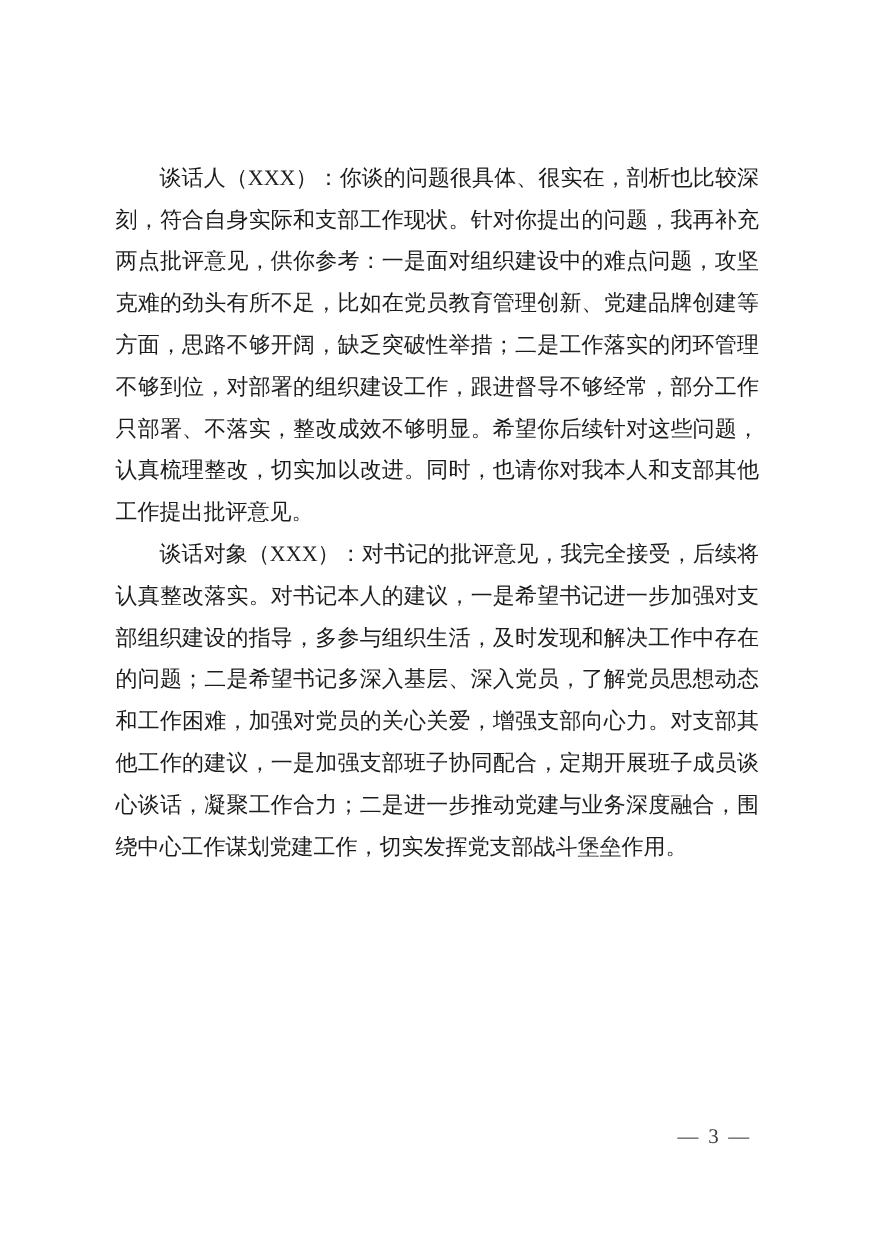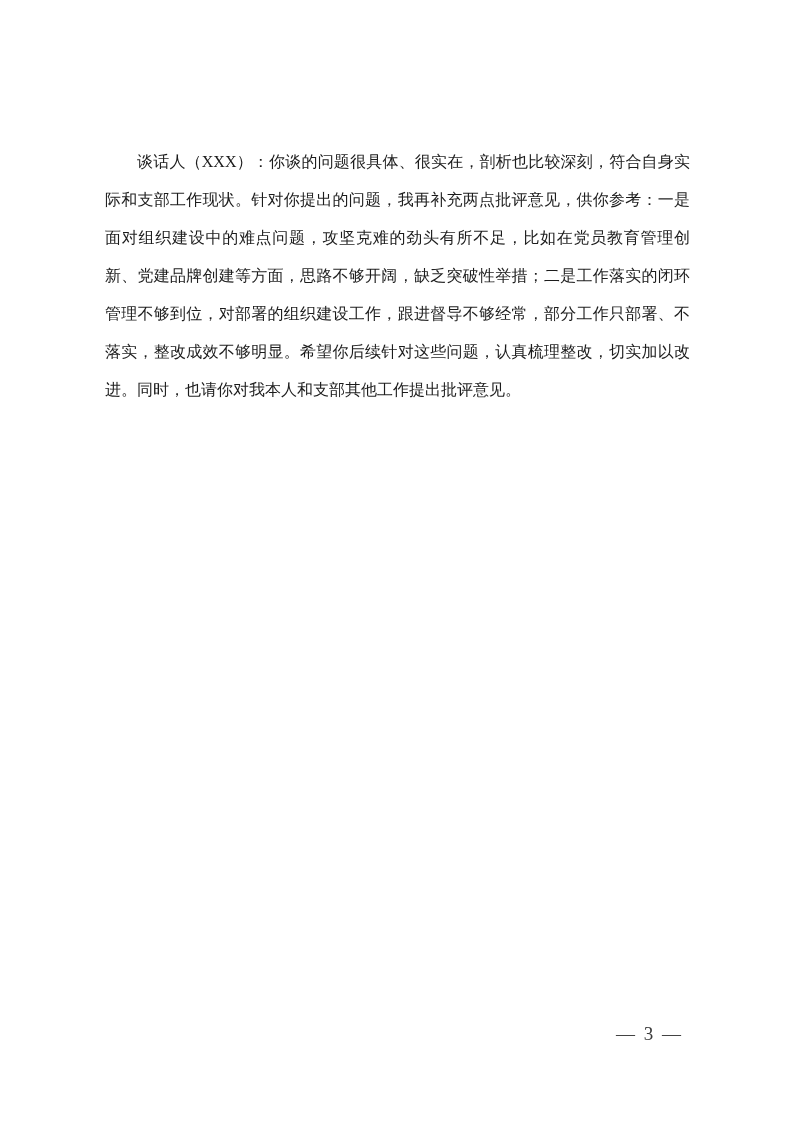--- a/index.html
+++ b/index.html
@@ -16,21 +16,21 @@
     font-family: "Liberation Serif", "DejaVu Serif", serif;
   }
   .content {
     position: absolute;
     left: 105px;
     top: 143px;
     width: 585px;
   }
   .para {
     margin: 0;
-    font-size: 16px;
+    font-size: 20px;
     line-height: 38px;
     color: #1c1c1c;
     text-align: justify;
     text-justify: inter-ideograph;
     text-indent: 2em;
     word-break: break-all;
   }
   .page-number {
     position: absolute;
     top: 1023px;
@@ -40,15 +40,16 @@
     color: #3a3a3a;
     font-family: "Liberation Serif", "DejaVu Serif", serif;
   }
 </style>
 </head>
 <body>
 
 <div class="page">
   <div class="content">
     <p class="para">谈话人（XXX）：你谈的问题很具体、很实在，剖析也比较深刻，符合自身实际和支部工作现状。针对你提出的问题，我再补充两点批评意见，供你参考：一是面对组织建设中的难点问题，攻坚克难的劲头有所不足，比如在党员教育管理创新、党建品牌创建等方面，思路不够开阔，缺乏突破性举措；二是工作落实的闭环管理不够到位，对部署的组织建设工作，跟进督导不够经常，部分工作只部署、不落实，整改成效不够明显。希望你后续针对这些问题，认真梳理整改，切实加以改进。同时，也请你对我本人和支部其他工作提出批评意见。</p>
+    <p class="para">谈话对象（XXX）：对书记的批评意见，我完全接受，后续将认真整改落实。对书记本人的建议，一是希望书记进一步加强对支部组织建设的指导，多参与组织生活，及时发现和解决工作中存在的问题；二是希望书记多深入基层、深入党员，了解党员思想动态和工作困难，加强对党员的关心关爱，增强支部向心力。对支部其他工作的建议，一是加强支部班子协同配合，定期开展班子成员谈心谈话，凝聚工作合力；二是进一步推动党建与业务深度融合，围绕中心工作谋划党建工作，切实发挥党支部战斗堡垒作用。</p>
   </div>
   <div class="page-number">— 3 —</div>
 </div>
 
 </body></html>

